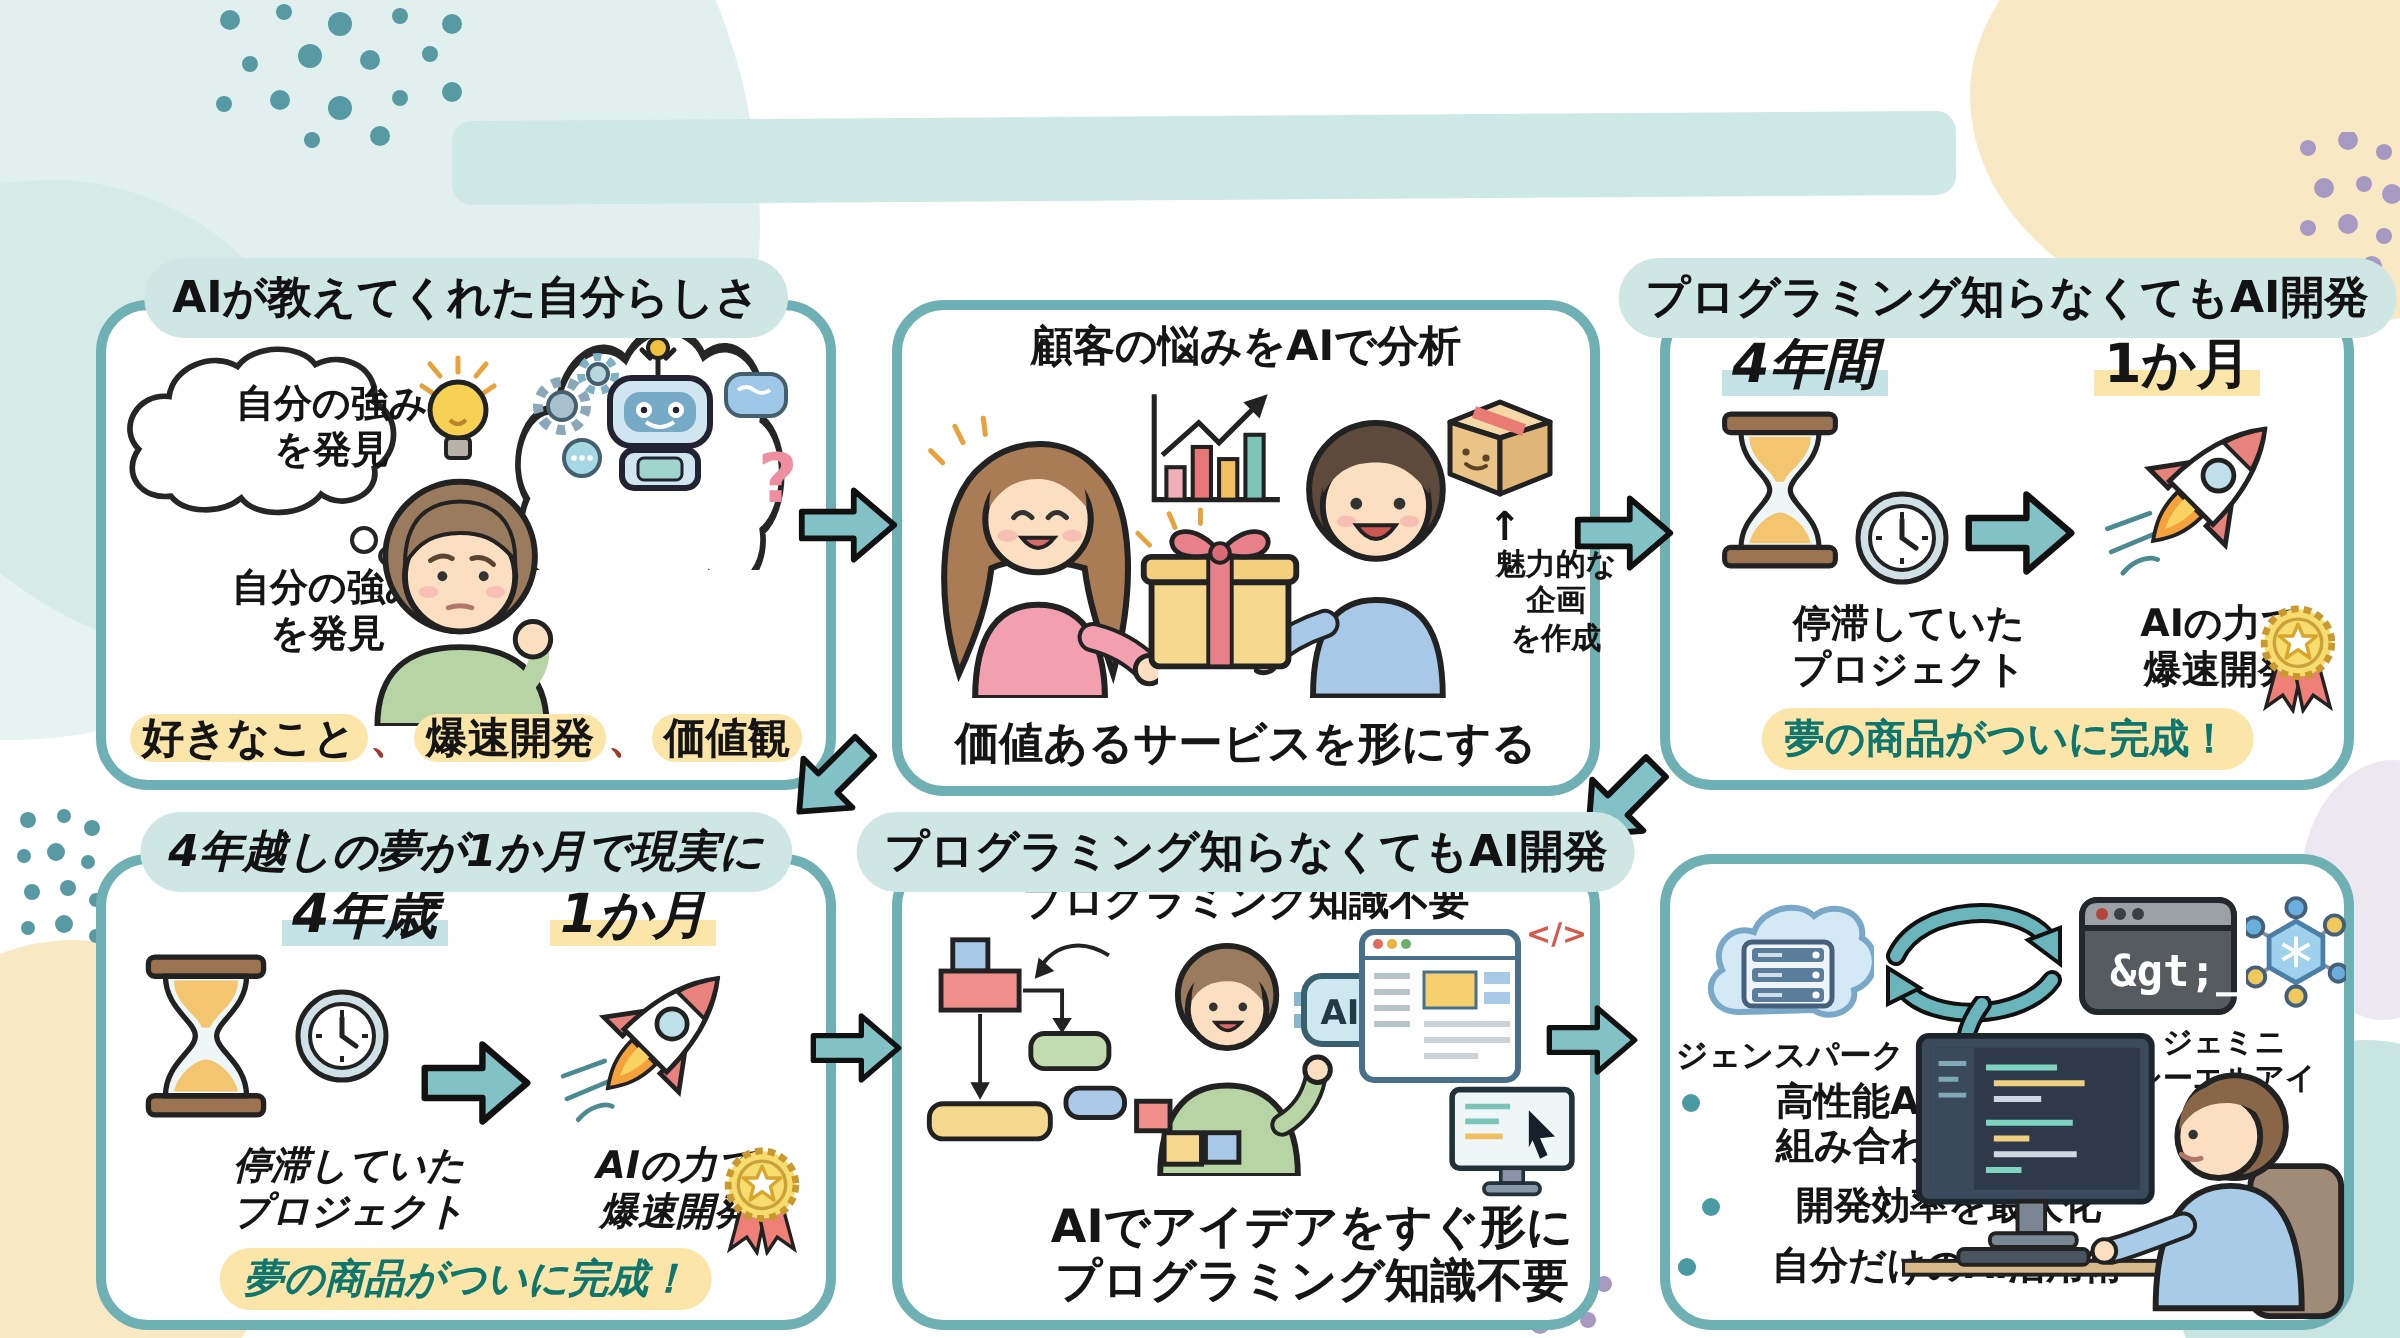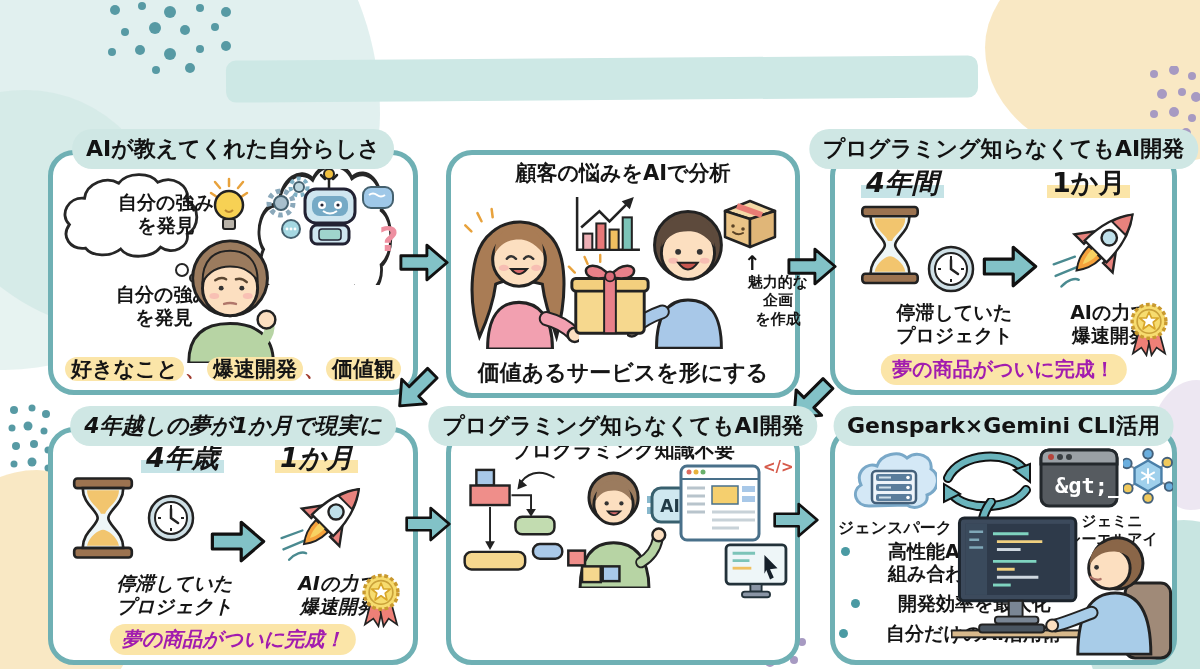--- a/index.html
+++ b/index.html
@@ -12,21 +12,21 @@
     text-shadow:-2px -2px 0 #1c1c1c,2px -2px 0 #1c1c1c,-2px 2px 0 #1c1c1c,2px 2px 0 #1c1c1c,-3px 0 0 #1c1c1c,3px 0 0 #1c1c1c,0 -3px 0 #1c1c1c,0 3px 0 #1c1c1c;}
   .panel{position:absolute;background:#fff;border:5px solid #6fb0b4;border-radius:26px;}
   .panel-header{position:absolute;top:-26px;left:50%;transform:translateX(-50%);background:#cfe7e4;border-radius:24px;
     padding:5px 14px;font-size:22px;font-weight:bold;white-space:nowrap;color:#121212;z-index:6;}
   .ml{white-space:pre-line;padding-left:33px;}
   .t{position:absolute;font-weight:bold;color:#151515;line-height:1.22;}
   .ctr{text-align:center;}
   .hl-teal{background:linear-gradient(transparent 58%, #c5e3e6 58%);padding:0 5px;}
   .hl-yellow{background:linear-gradient(transparent 58%, #fbe5a8 58%);padding:0 5px;text-align:right;}
   .footer-pill{position:absolute;bottom:5px;left:50%;transform:translateX(-50%);background:#fbe5a8;border-radius:16px;
-    padding:2px 12px;font-size:20px;font-weight:bold;white-space:nowrap;color:#a21caf;}
+    padding:2px 12px;font-size:20px;font-weight:bold;white-space:nowrap;color:#0f766e;}
   .p1-footer{position:absolute;bottom:7px;left:50%;transform:translateX(-50%);white-space:nowrap;font-size:21px;font-weight:bold;color:#151515;}
   .hl-pill{background:#fbe5a8;border-radius:12px;padding:0 6px;}
   .comma{color:#a03b2e;padding:0 1px;}
   .bullet{position:absolute;display:flex;gap:5px;font-size:19px;font-weight:bold;color:#151515;line-height:1.18;}
   .bdot{width:9px;height:9px;border-radius:50%;background:#4a9aa3;margin-top:7px;flex:0 0 auto;}
   svg{display:block;}
 </style>
 </head>
 <body>
 
@@ -382,24 +382,25 @@
     </svg>
     <div class="t" style="left:312px;top:26px;font-size:15px;color:#d65a4a;">&lt;/&gt;</div>
     <svg class="abs" style="left:272px;top:110px;" width="66" height="58" viewBox="0 0 70 62">
       <rect x="3" y="3" width="64" height="42" rx="4" fill="#eef6f8" stroke="#23323a" stroke-width="3"></rect>
       <path d="M10 12 H34 M10 20 H28" stroke="#7cc4b8" stroke-width="3"></path>
       <path d="M10 28 H30" stroke="#f0c060" stroke-width="3"></path>
       <polygon points="44,14 58,28 50,29 54,38 50,40 46,30 44,34" fill="#16202a"></polygon>
       <rect x="29" y="45" width="12" height="8" fill="#8a95a5" stroke="#23323a" stroke-width="2"></rect>
       <rect x="20" y="53" width="30" height="6" rx="3" fill="#8a95a5" stroke="#23323a" stroke-width="2"></rect>
     </svg>
+    <div class="t ml ctr" style="left:0;bottom:4px;width:100%;font-size:23px;line-height:1.2;">AIでアイデアをすぐ形に
+プログラミング知識不要</div>
   </div>
 
   <div class="panel" style="left:830px;top:427px;width:337px;height:228px;">
-    <div class="panel-header">Genspark×Gemini CLI活用</div>
     <svg class="abs" style="left:14px;top:16px;" width="88" height="66" viewBox="0 0 88 66">
       <path d="M20 58 C6 58 2 43 12 37 C6 24 18 14 28 18 C32 6 50 2 58 10 C68 2 84 8 82 21 C92 27 90 43 78 47 C80 57 66 63 58 57 Z" fill="#d4e8f6" stroke="#79a8c8" stroke-width="3"></path>
       <rect x="23" y="23" width="44" height="32" rx="4" fill="#eef4fa" stroke="#44607a" stroke-width="2.5"></rect>
       <rect x="27" y="26" width="36" height="7" rx="2" fill="#5a7d9c"></rect>
         <rect x="27" y="36" width="36" height="7" rx="2" fill="#5a7d9c"></rect>
         <rect x="27" y="46" width="36" height="7" rx="2" fill="#5a7d9c"></rect>
       <circle cx="59" cy="29.5" r="1.8" fill="#fff"></circle>
         <circle cx="59" cy="39.5" r="1.8" fill="#fff"></circle>
         <circle cx="59" cy="49.5" r="1.8" fill="#fff"></circle>
       <path d="M30 29.5 H42 M30 39.5 H42 M30 49.5 H42" stroke="#cfe0ea" stroke-width="2"></path>

